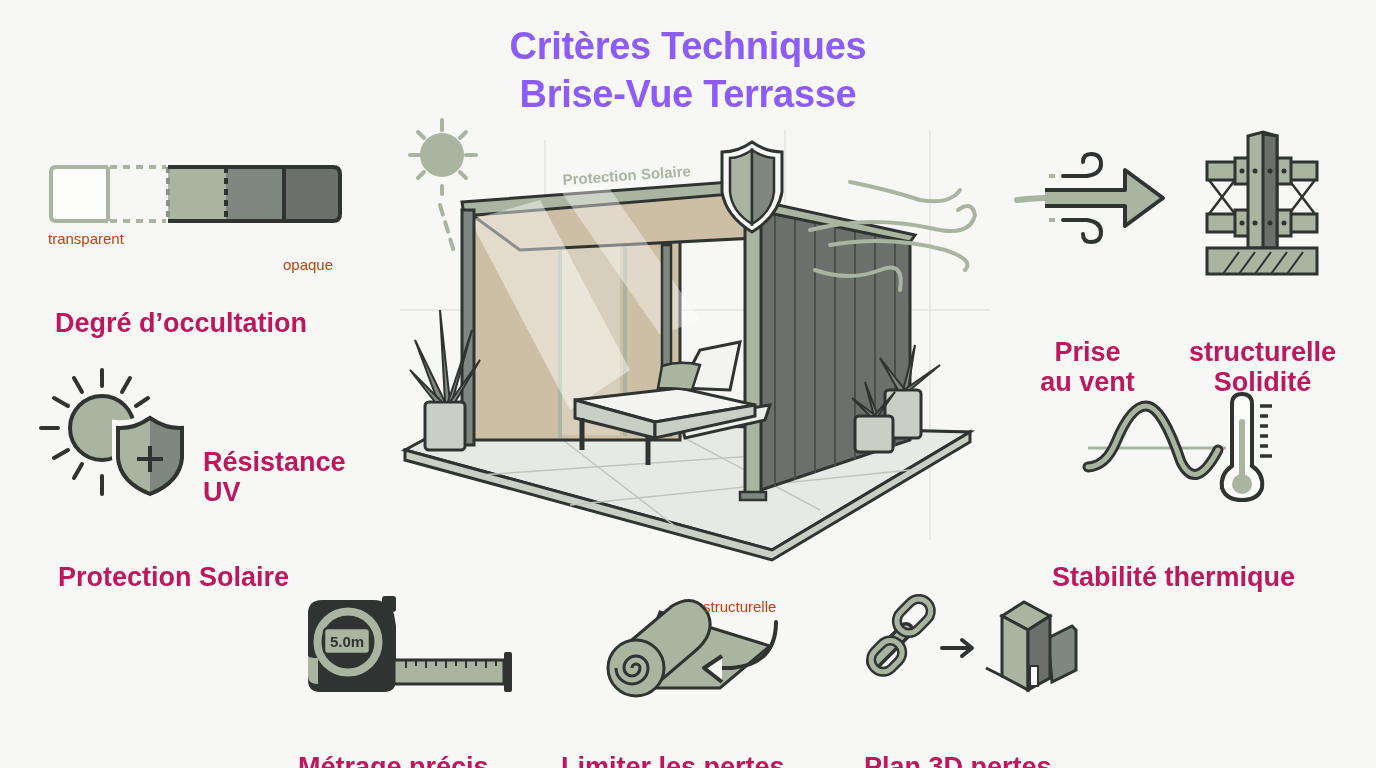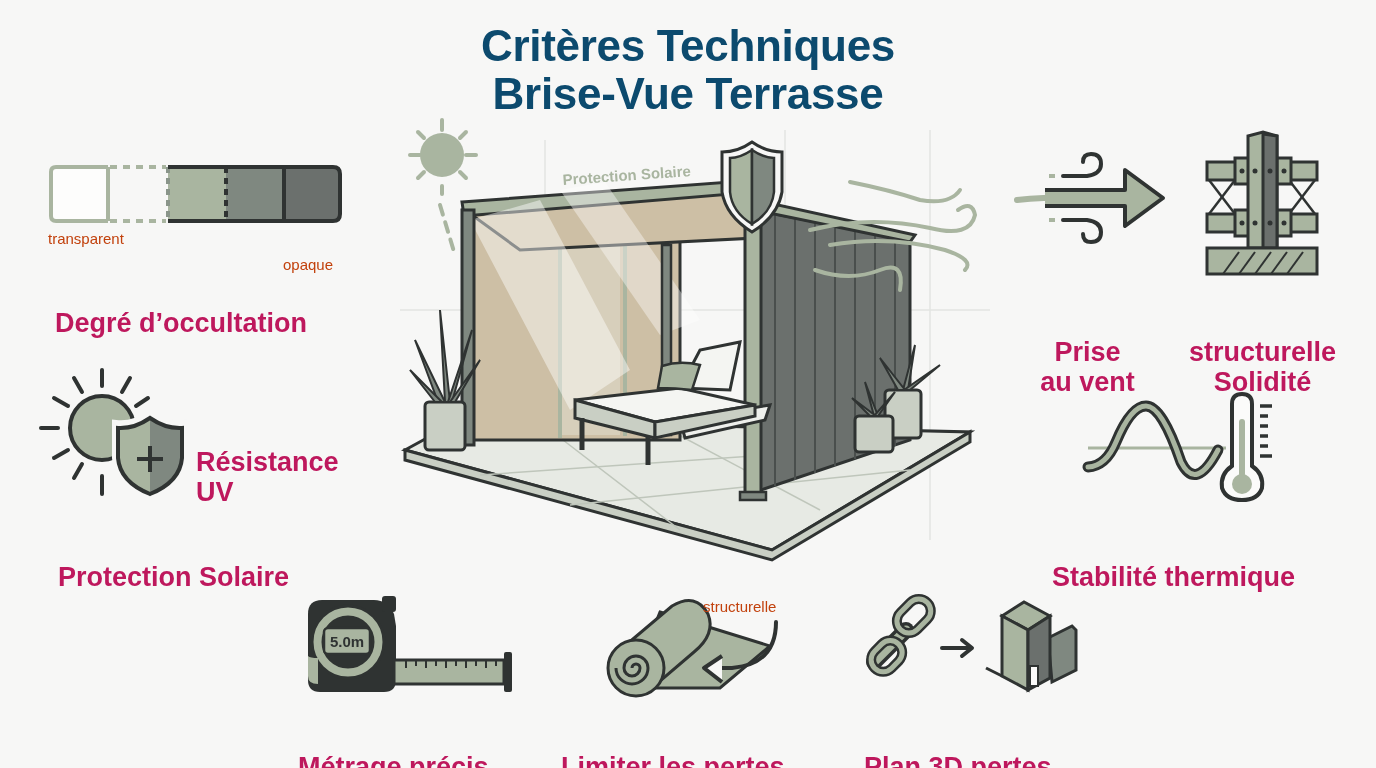--- a/index.html
+++ b/index.html
@@ -1,19 +1,19 @@
 <!DOCTYPE html>
 <html><head>
 <meta charset="utf-8">
 <style>
   html,body{margin:0;padding:0;}
   body{width:1376px;height:768px;background:#f7f7f6;position:relative;overflow:hidden;
        font-family:"Liberation Sans",sans-serif;color:#2b2e2e;}
   .abs{position:absolute;}
-  .title{left:0;top:22px;width:1376px;text-align:center;font-weight:700;font-size:44px;line-height:48px;color:#0c4a6e;letter-spacing:-0.3px;}
+  .title{left:0;top:22px;width:1376px;text-align:center;font-weight:700;font-size:38px;line-height:48px;color:#8b5cf6;letter-spacing:-0.3px;}
   .lbl{font-weight:700;font-size:27px;color:#be185d;line-height:32px;margin-top:45px;}
   .small{font-size:15px;color:#c2410c;}
   .center{text-align:center;}
   svg{position:absolute;overflow:visible;}
 </style>
 </head>
 <body>
 
 <div class="abs title">
   <div>Critères Techniques</div>
@@ -57,21 +57,21 @@
     </g>
     <circle cx="64" cy="62" r="32" fill="#a9b5a0" stroke="#2f3332" stroke-width="4"></circle>
 
     <path d="M112 48 Q96 60 78 58 V92 Q80 118 112 132 Q144 118 146 92 V58 Q128 60 112 48 Z" fill="#f7f7f6" stroke="#f7f7f6" stroke-width="8"></path>
     <path d="M112 52 Q96 63 80 62 V92 Q82 116 112 128 Z" fill="#a9b5a0"></path>
     <path d="M112 52 Q128 63 144 62 V92 Q142 116 112 128 Z" fill="#7f8880"></path>
     <path d="M112 52 Q96 63 80 62 V92 Q82 116 112 128 Q142 116 144 92 V62 Q128 63 112 52 Z" fill="none" stroke="#2f3332" stroke-width="4"></path>
     <line x1="112" y1="80" x2="112" y2="106" stroke="#2f3332" stroke-width="4"></line>
     <line x1="99" y1="93" x2="125" y2="93" stroke="#2f3332" stroke-width="4"></line>
   </svg>
-  <div class="abs lbl" style="left:196px;top:402px;line-height:30px;">
+  <div class="abs lbl" style="left:203px;top:402px;line-height:30px;">
     <div>Résistance</div>
     <div>UV</div>
   </div>
   <div class="abs lbl" style="left:58px;top:516px;">Protection Solaire</div>
 </div>
 
 <div>
   <svg style="left:400px;top:120px;" width="590" height="440" viewBox="0 0 590 440">
 
     <g stroke="#e3e5e2" stroke-width="1.5">

